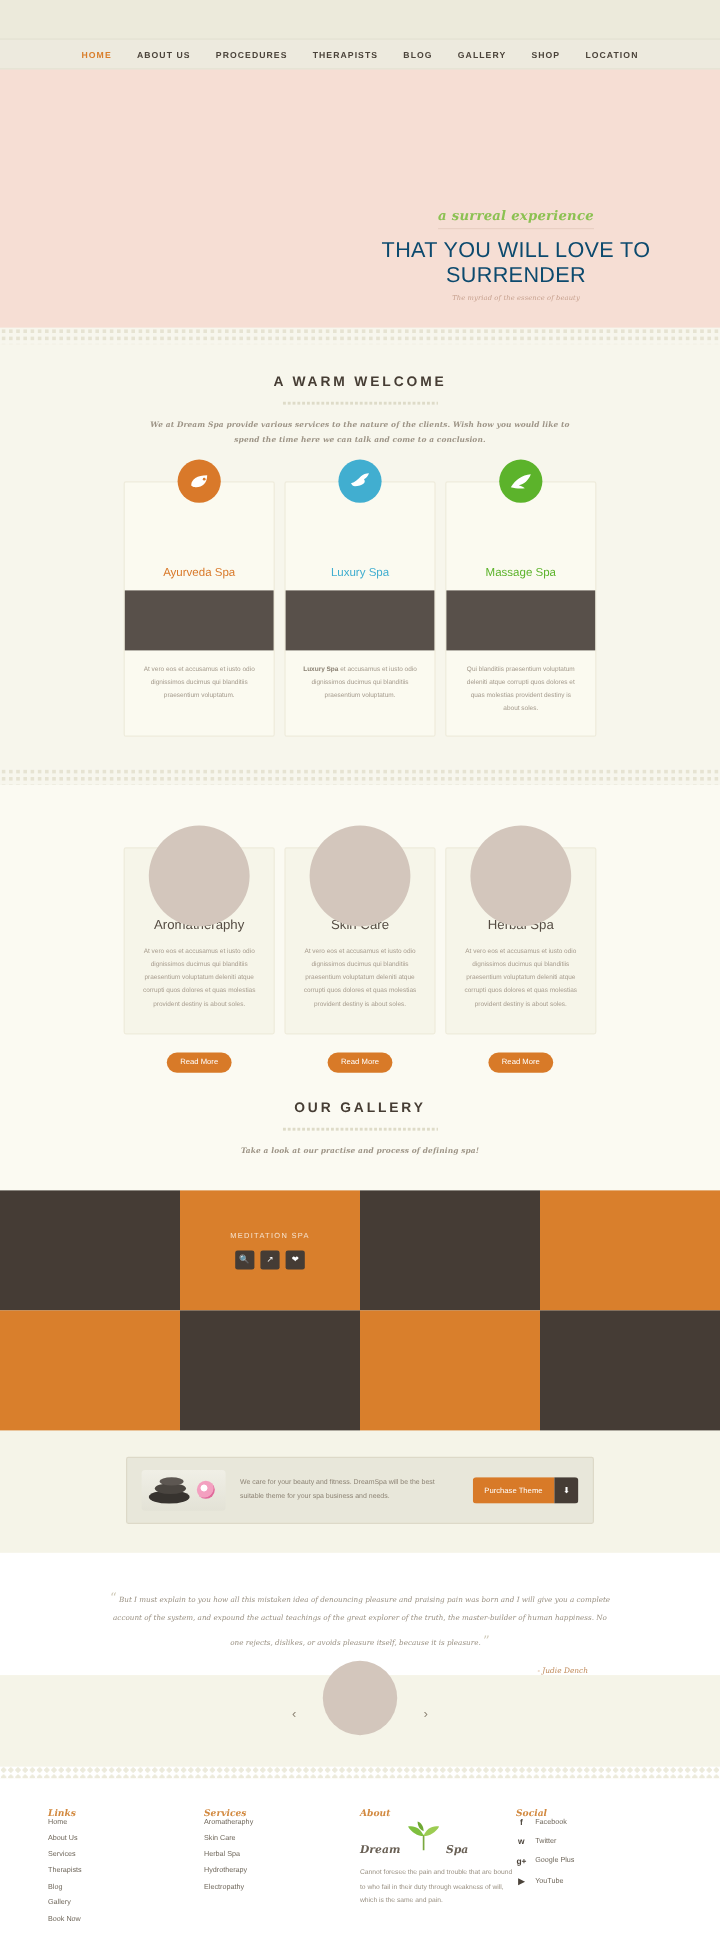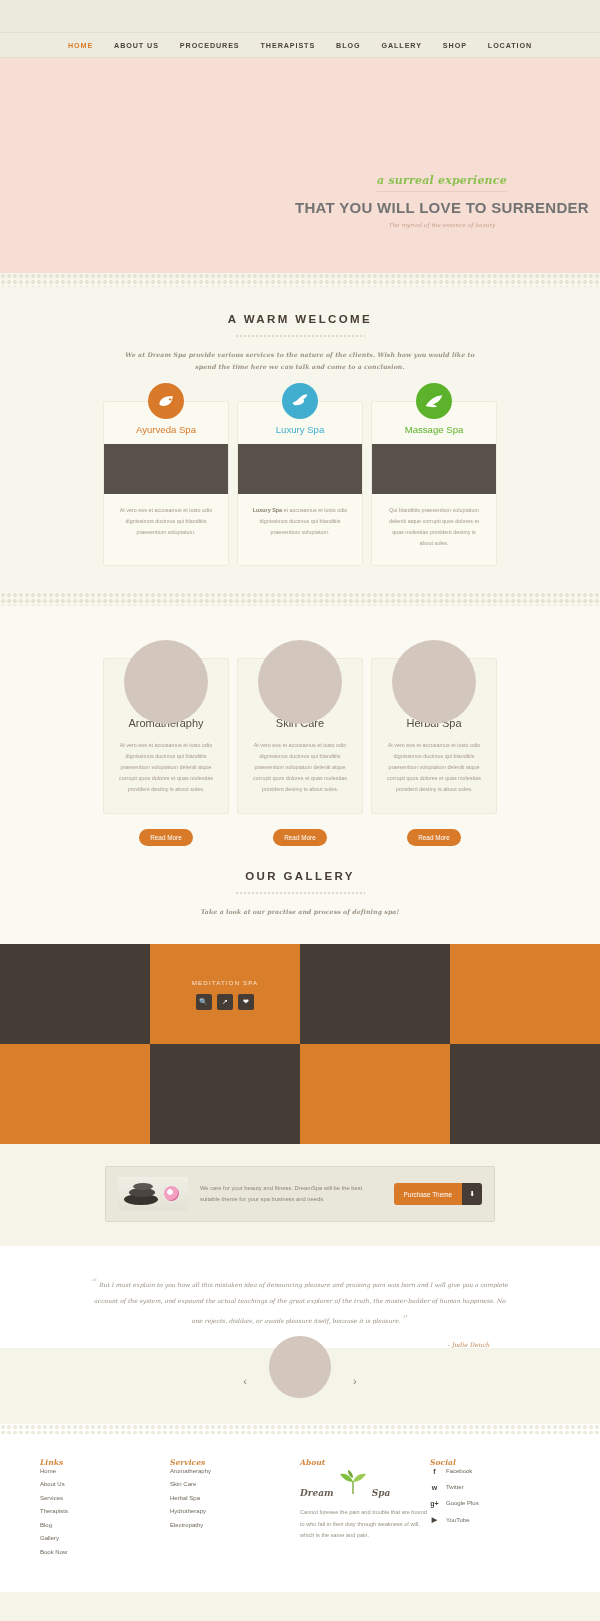--- a/index.html
+++ b/index.html
@@ -35,41 +35,41 @@
   .navitem.active { color: #d97e2b; }
 
   
   .hero {
     height: 215px;
     background: #f6ded4;
     position: relative;
   }
   .hero-inner {
     position: absolute;
-    left: 292px; top: 112px;
+    left: 280px; top: 112px;
     width: 300px;
     text-align: center;
   }
   .hero-kicker {
     font-family: "DejaVu Serif", serif;
     font-style: italic;
     font-weight: bold;
     font-size: 11px;
     color: #8cc152;
     letter-spacing: 0.2px;
     border-bottom: 1px solid #e9cfc3;
     padding-bottom: 4px;
     display: inline-block;
   }
   .hero-title {
     margin-top: 7px;
-    font-size: 15px;
+    font-size: 18px;
     letter-spacing: 0.3px;
-    color: #737373;
-    font-weight: 700;
+    color: #0c4a6e;
+    font-weight: 400;
   }
   .hero-sub {
     margin-top: 6px;
     font-family: "DejaVu Serif", serif;
     font-style: italic;
     font-size: 5.6px;
     color: #c6a08e;
     letter-spacing: 0.1px;
   }
   .dotted-band {
@@ -130,20 +130,21 @@
     width: 36px; height: 36px;
     border-radius: 50%;
     display: flex; align-items: center; justify-content: center;
   }
   .circ svg { width: 20px; height: 20px; fill: #fff; }
   .wcard-title {
     text-align: center;
     font-size: 9.6px;
     font-weight: 300;
     padding-bottom: 9px;
+    margin-top: 48px;
   }
   .wcard-img { height: 50px; background: #58504a; margin: 0 0 0 0; }
   .wcard-body {
     padding: 11px 13px 16px;
     font-size: 5.4px;
     line-height: 2.05;
     text-align: center;
     color: #a49a8c;
   }
   .wcard-body b { color: #8a8072; }

